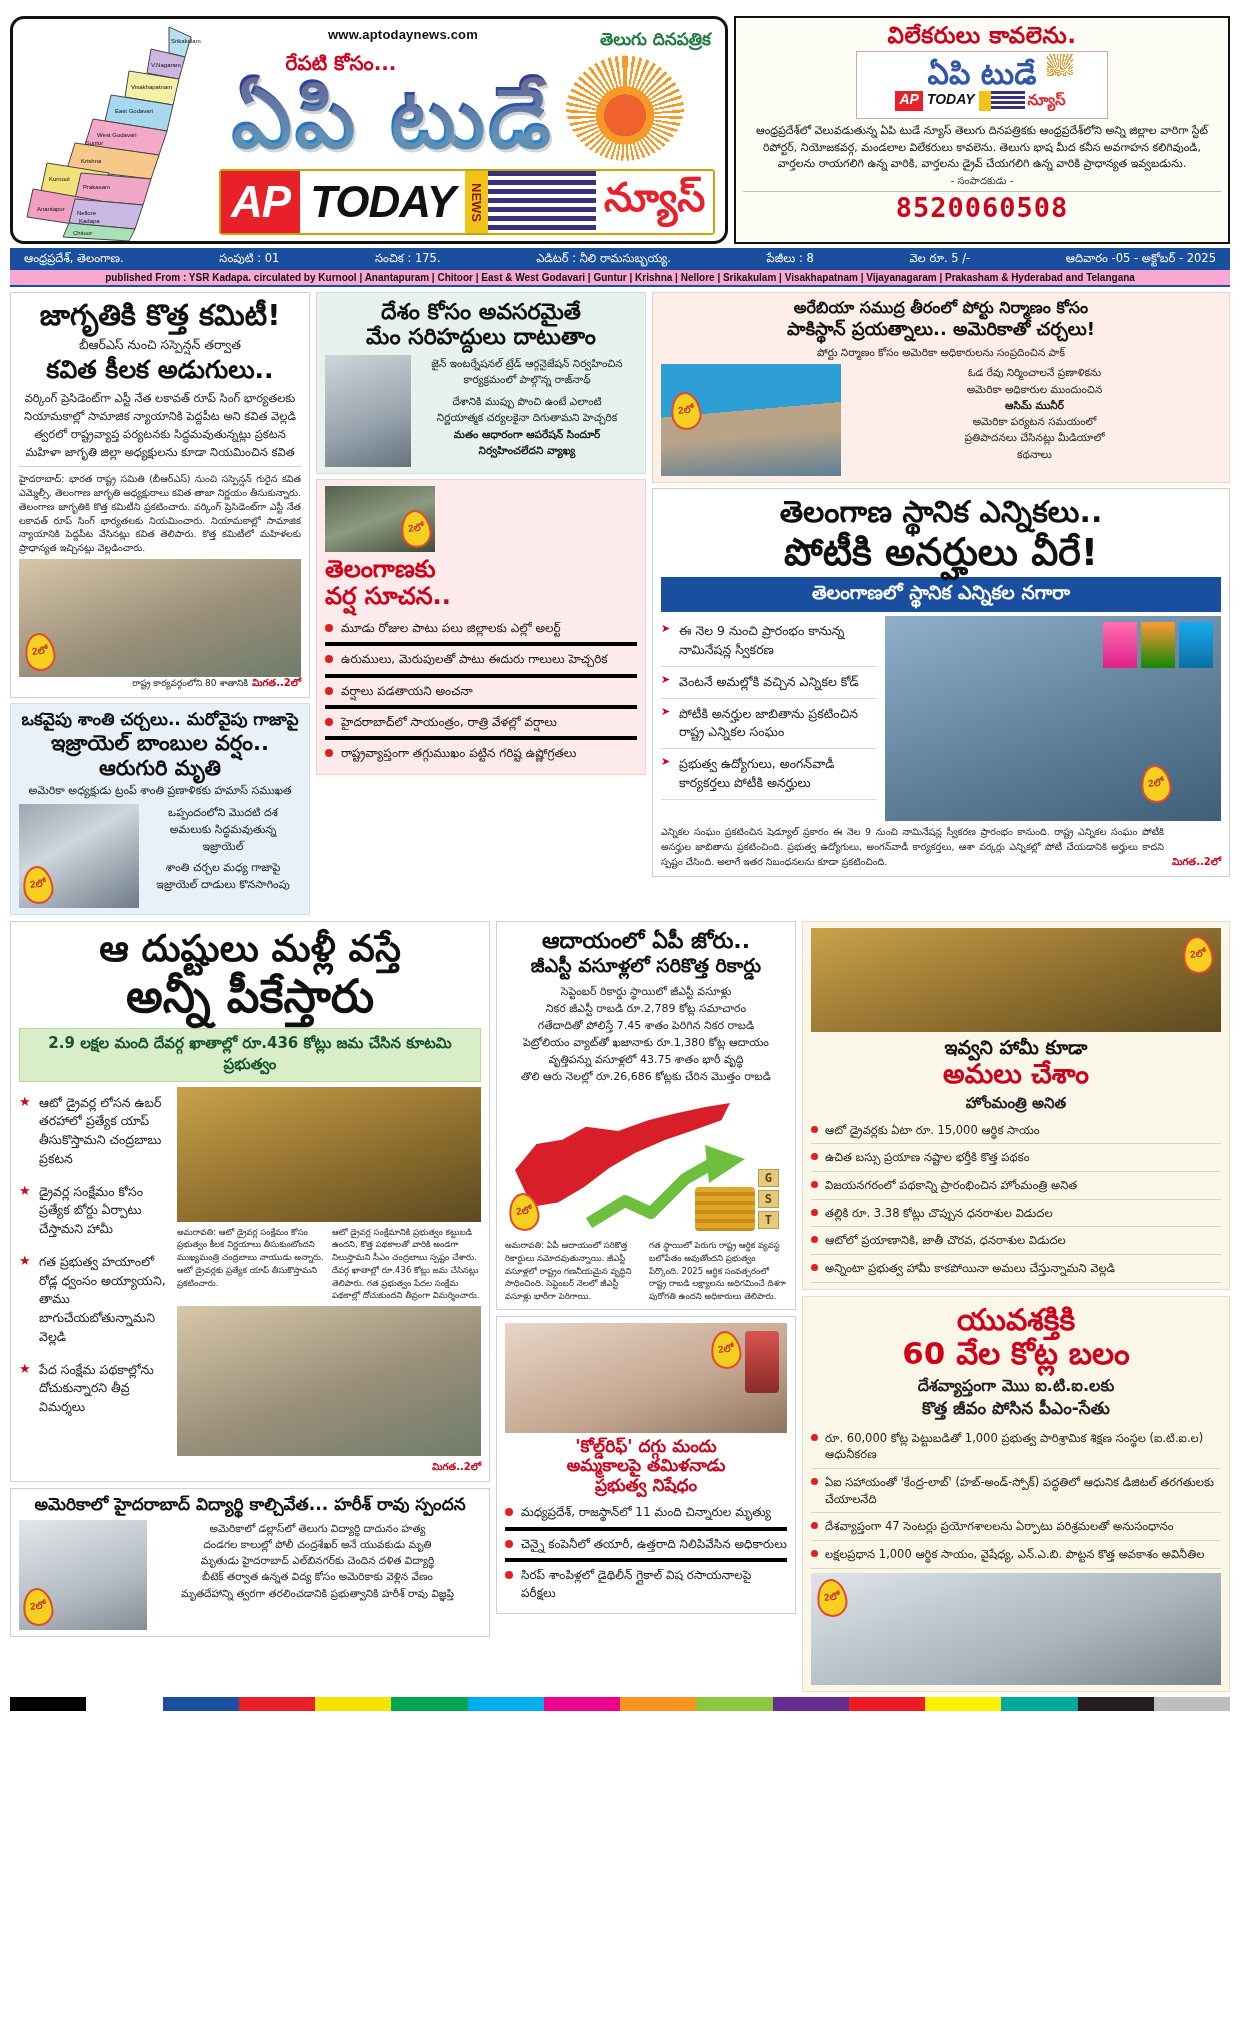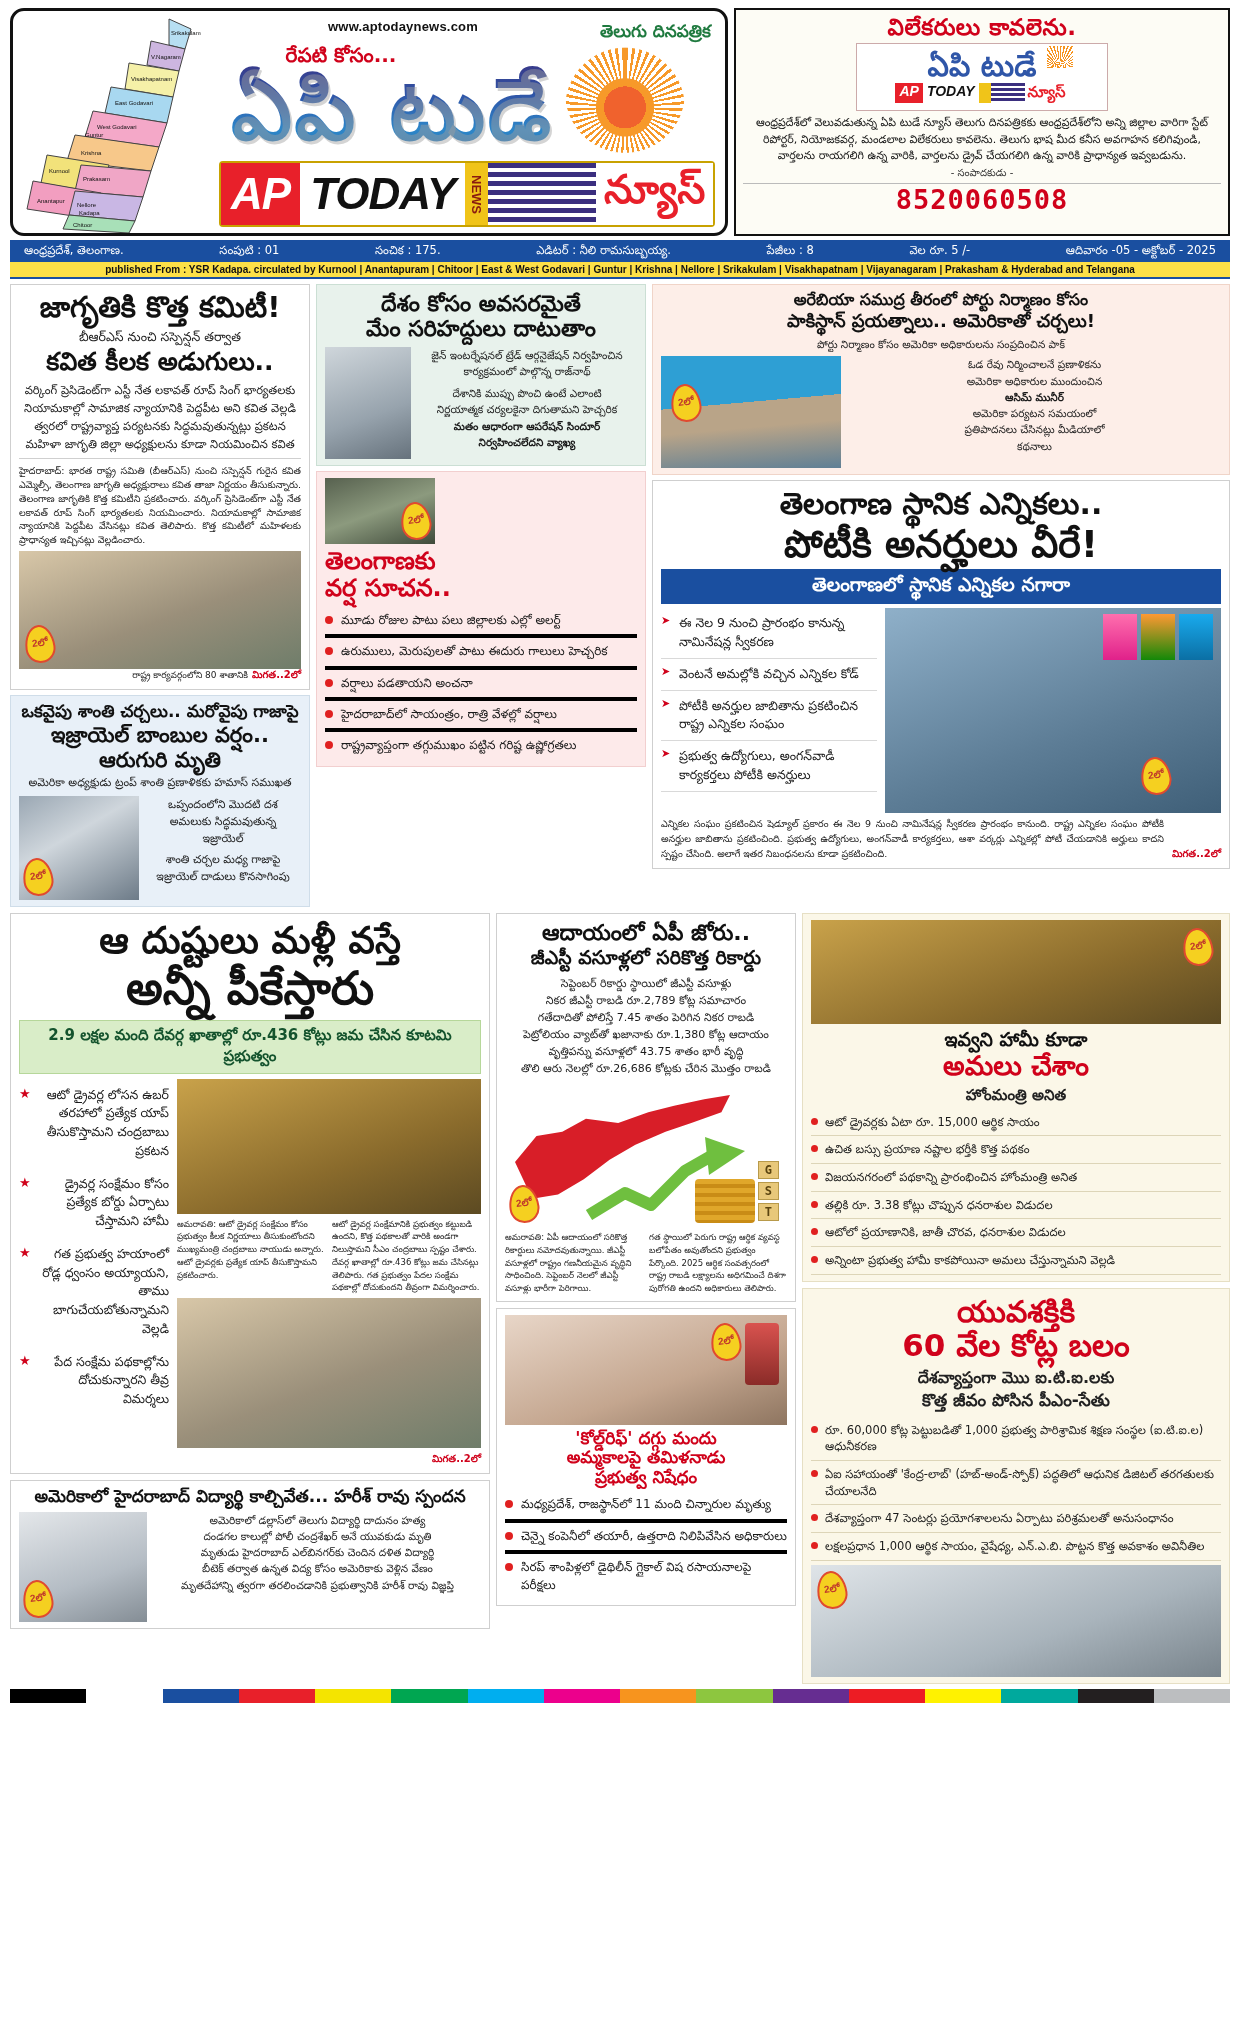--- a/index.html
+++ b/index.html
@@ -3,21 +3,21 @@
 <meta charset="utf-8">
 <style>
   * { box-sizing: border-box; margin: 0; padding: 0; }
   body {
     width: 1240px; height: 2037px;
     background: #ffffff;
     font-family: "Liberation Sans", "DejaVu Sans", sans-serif;
     overflow: hidden;
     position: relative;
   }
-  .page { width: 1240px; height: 2037px; padding: 8px 10px 0 10px; position: relative; background:#fff; }
+  .page { width: 1240px; height: 2037px; padding: 16px 10px 0 10px; position: relative; background:#fff; }
 
   
   .masthead-row { display: flex; gap: 6px; height: 228px; }
   .masthead {
     flex: 0 0 718px; position: relative; border: 3px solid #111; border-radius: 14px;
     background: #fff; overflow: hidden;
   }
   .map-art {
     position: absolute; left: 6px; top: 4px; width: 215px; height: 218px;
   }
@@ -89,21 +89,21 @@
   .ad-phone { font-family:"DejaVu Sans Mono", monospace; font-size:27px; font-weight:bold; color:#d0021b;
               letter-spacing:1px; border-top:1px solid #bbb; width:100%; text-align:center; }
 
   
   .info-bar {
     margin-top: 4px; background:#1a4fa0; color:#fff; height:22px;
     display:flex; align-items:center; justify-content:space-between; padding:0 14px;
     font-family:"DejaVu Sans",sans-serif; font-size:11.5px;
   }
   .circ-bar {
-    background:#fde047; color:#111; height:17px; display:flex; align-items:center; justify-content:center;
+    background:#f9a8d4; color:#111; height:17px; display:flex; align-items:center; justify-content:center;
     font-size:10px; font-weight:bold; border-bottom:2px solid #1a4fa0;
   }
 
   
   .grid-top { display:flex; gap:6px; margin-top:5px; }
   .col-a { width: 300px; }
   .col-b { width: 330px; }
   .col-c { flex:1; }
 
   .card { border:1px solid #cfcfcf; background:#fff; padding:6px 8px; }
@@ -422,21 +422,21 @@
   </div>
 
   <div class="grid-top" style="margin-top:6px;">
 
     <div style="width:480px;">
       <div class="card white">
         <h1 class="hl" style="font-size:37px;">ఆ దుష్టులు మళ్లీ వస్తే</h1>
         <h1 class="hl" style="font-size:46px;margin-top:2px;">అన్నీ పీకేస్తారు</h1>
         <div class="banner-green">2.9 లక్షల మంది దేవర్గ ఖాతాల్లో రూ.436 కోట్లు జమ చేసిన కూటమి ప్రభుత్వం</div>
         <div style="display:flex;gap:8px;">
-          <ul class="star-list" style="width:150px;text-align:right;">
+          <ul class="star-list" style="width:150px;">
             <li>ఆటో డ్రైవర్ల లోసన ఉబర్ తరహాలో ప్రత్యేక యాప్ తీసుకొస్తామని చంద్రబాబు ప్రకటన</li>
             <li>డ్రైవర్ల సంక్షేమం కోసం ప్రత్యేక బోర్డు ఏర్పాటు చేస్తామని హామీ</li>
             <li>గత ప్రభుత్వ హయాంలో రోడ్ల ధ్వంసం అయ్యాయని, తాము బాగుచేయబోతున్నామని వెల్లడి</li>
             <li>పేద సంక్షేమ పథకాల్లోను దోచుకున్నారని తీవ్ర విమర్శలు</li>
           </ul>
           <div style="flex:1;">
             <div class="photo rally" style="height:135px;position:relative;"></div>
             <div style="display:flex;gap:6px;margin-top:4px;">
               <div class="small-te" style="flex:1;font-size:8.5px;">అమరావతి: ఆటో డ్రైవర్ల సంక్షేమం కోసం ప్రభుత్వం కీలక నిర్ణయాలు తీసుకుంటోందని ముఖ్యమంత్రి చంద్రబాబు నాయుడు అన్నారు. ఆటో డ్రైవర్లకు ప్రత్యేక యాప్ తీసుకొస్తామని ప్రకటించారు.</div>
               <div class="small-te" style="flex:1;font-size:8.5px;">ఆటో డ్రైవర్ల సంక్షేమానికి ప్రభుత్వం కట్టుబడి ఉందని, కొత్త పథకాలతో వారికి అండగా నిలుస్తామని సీఎం చంద్రబాబు స్పష్టం చేశారు. దేవర్గ ఖాతాల్లో రూ.436 కోట్లు జమ చేసినట్లు తెలిపారు. గత ప్రభుత్వం పేదల సంక్షేమ పథకాల్లో దోచుకుందని తీవ్రంగా విమర్శించారు.</div>

